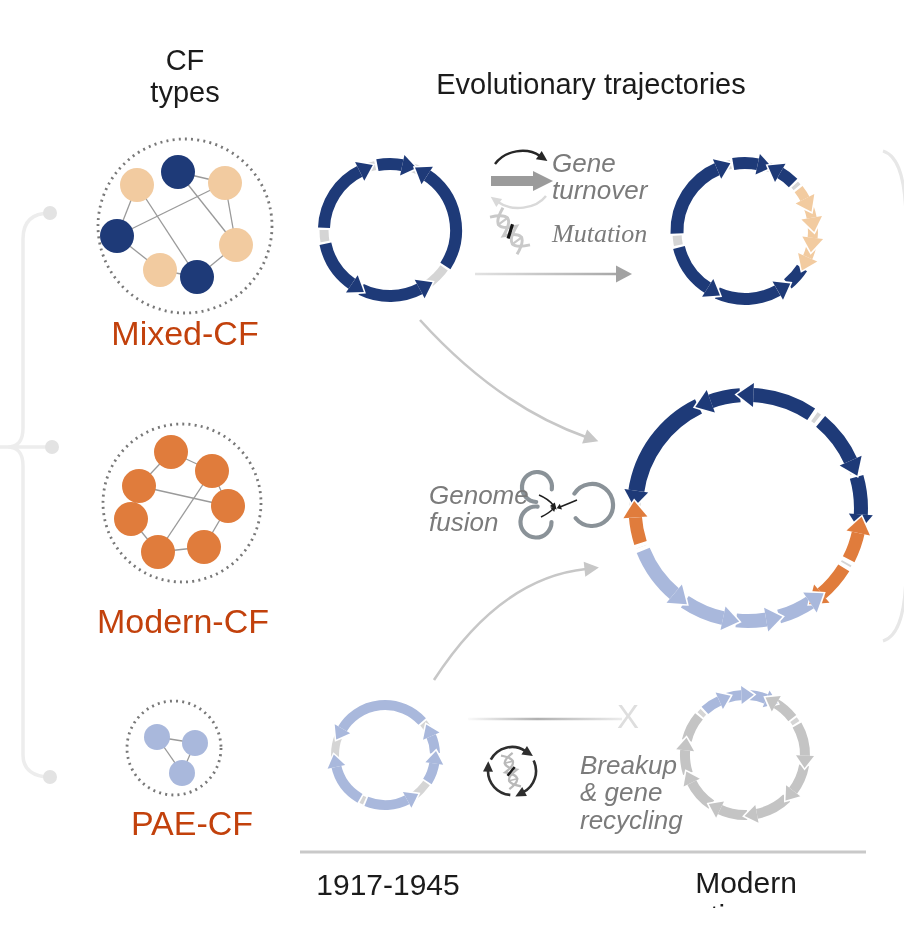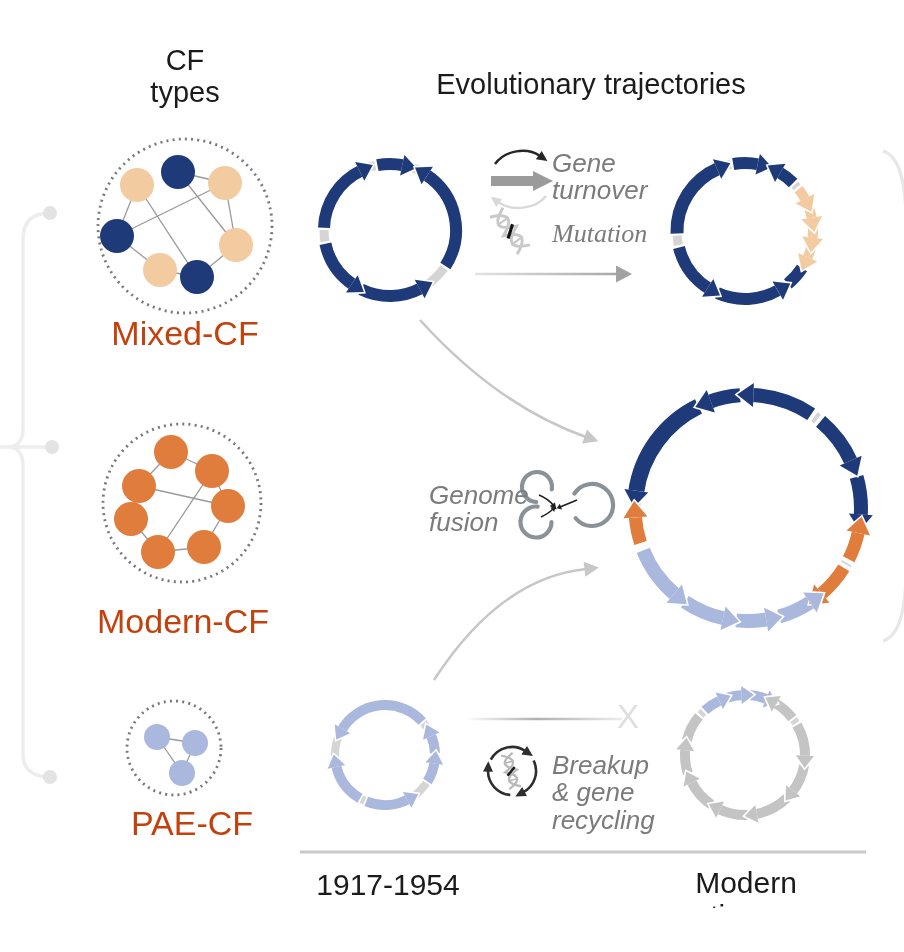--- a/index.html
+++ b/index.html
@@ -346,21 +346,21 @@
 
   <div class="lbl cflabel" style="left:185px;top:314px;">Mixed-CF</div>
   <div class="lbl cflabel" style="left:183px;top:602px;">Modern-CF</div>
   <div class="lbl cflabel" style="left:192px;top:804px;">PAE-CF</div>
 
   <div class="lbl note" style="left:552px;top:150px;">Gene
 turnover</div>
   <div class="lbl note" style="left:552px;top:220px;font-family:Liberation Serif, serif;">Mutation</div>
   <div class="lbl note" style="left:429px;top:482px;">Genome
 fusion</div>
-  <div class="lbl note" style="left:552px;top:752px;">Breakup
+  <div class="lbl note" style="left:580px;top:752px;">Breakup
 &amp; gene
 recycling</div>
   <div class="lbl xmark" style="left:617px;top:698px;">X</div>
 
-  <div class="lbl year" style="left:388px;top:868px;">1917-1954</div>
+  <div class="lbl year" style="left:388px;top:868px;">1917-1945</div>
   <div class="lbl year" style="left:746px;top:866px;">Modern
 times</div>
 </div>
 
 </body></html>

